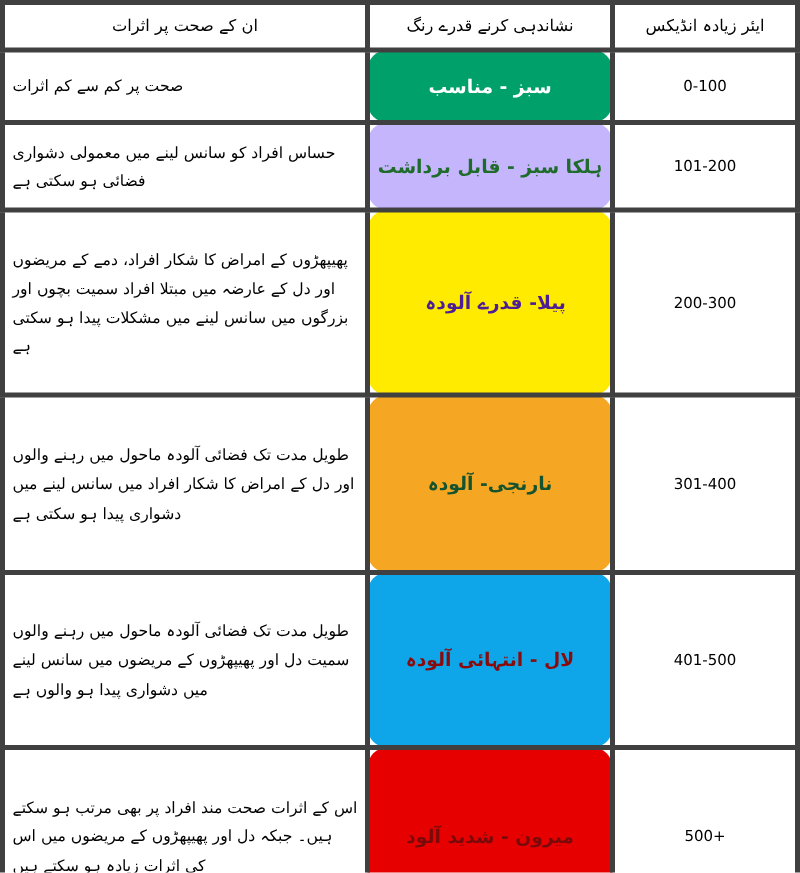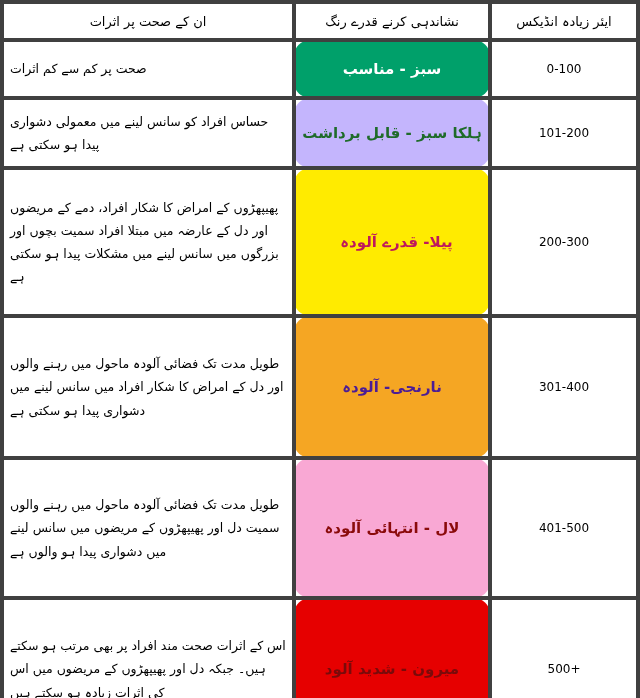--- a/index.html
+++ b/index.html
@@ -52,22 +52,22 @@
     font-weight: bold;
     border-radius: 16px;
   }
   .cell-range {
     text-align: center;
     font-size: 12px;
     direction: ltr;
   }
   .row-good .cell-color      { color: #ffffff; }
   .row-mod .cell-color       { color: #1f6b2a; }
-  .row-usg .cell-color       { color: #be185d; padding-left: 15px; }
-  .row-unh .cell-color       { color: #4c1d95; }
+  .row-usg .cell-color       { color: #4c1d95; padding-left: 15px; }
+  .row-unh .cell-color       { color: #14532d; }
   .row-vunh .cell-color      { color: #8a0b0b; }
   .row-haz .cell-color       { color: #7a0a0a; }
 
   
   tr.r-head td { height: 26px; }
   tr.r1 td { height: 46px; }
   tr.r2 td { height: 58px; }
   tr.r3 td { height: 136px; }
   tr.r4 td { height: 130px; }
   tr.r5 td { height: 128px; }
@@ -89,40 +89,40 @@
       <td class="hdr">ایئر زیادہ انڈیکس</td>
     </tr>
 
     <tr class="r1 row-good">
       <td class="cell-effects">صحت پر کم سے کم اثرات</td>
       <td class="cell-color" style="background:#00a06a">سبز - مناسب</td>
       <td class="cell-range">0-100</td>
     </tr>
 
     <tr class="r2 row-mod">
-      <td class="cell-effects">حساس افراد کو سانس لینے میں معمولی دشواری پیدا ہو سکتی ہے</td>
+      <td class="cell-effects">حساس افراد کو سانس لینے میں معمولی دشواری فضائی ہو سکتی ہے</td>
       <td class="cell-color" style="background:#c4b5fd">ہلکا سبز - قابل برداشت</td>
       <td class="cell-range">101-200</td>
     </tr>
 
     <tr class="r3 row-usg">
       <td class="cell-effects">پھیپھڑوں کے امراض کا شکار افراد، دمے کے مریضوں اور دل کے عارضہ میں مبتلا افراد سمیت بچوں اور بزرگوں میں سانس لینے میں مشکلات پیدا ہو سکتی ہے</td>
       <td class="cell-color" style="background:#ffeb00">پیلا- قدرے آلودہ</td>
       <td class="cell-range">200-300</td>
     </tr>
 
     <tr class="r4 row-unh">
       <td class="cell-effects">طویل مدت تک فضائی آلودہ ماحول میں رہنے والوں اور دل کے امراض کا شکار افراد میں سانس لینے میں دشواری پیدا ہو سکتی ہے</td>
       <td class="cell-color" style="background:#f5a623">نارنجی- آلودہ</td>
       <td class="cell-range">301-400</td>
     </tr>
 
     <tr class="r5 row-vunh">
       <td class="cell-effects">طویل مدت تک فضائی آلودہ ماحول میں رہنے والوں سمیت دل اور پھیپھڑوں کے مریضوں میں سانس لینے میں دشواری پیدا ہو والوں ہے</td>
-      <td class="cell-color" style="background:#f9a8d4">لال - انتہائی آلودہ</td>
+      <td class="cell-color" style="background:#0ea5e9">لال - انتہائی آلودہ</td>
       <td class="cell-range">401-500</td>
     </tr>
 
     <tr class="r6 row-haz">
       <td class="cell-effects">اس کے اثرات صحت مند افراد پر بھی مرتب ہو سکتے ہیں۔ جبکہ دل اور پھیپھڑوں کے مریضوں میں اس کی اثرات زیادہ ہو سکتے ہیں</td>
       <td class="cell-color" style="background:#e60000">میرون - شدید آلود</td>
       <td class="cell-range">500+</td>
     </tr>
   </tbody>
 </table>

